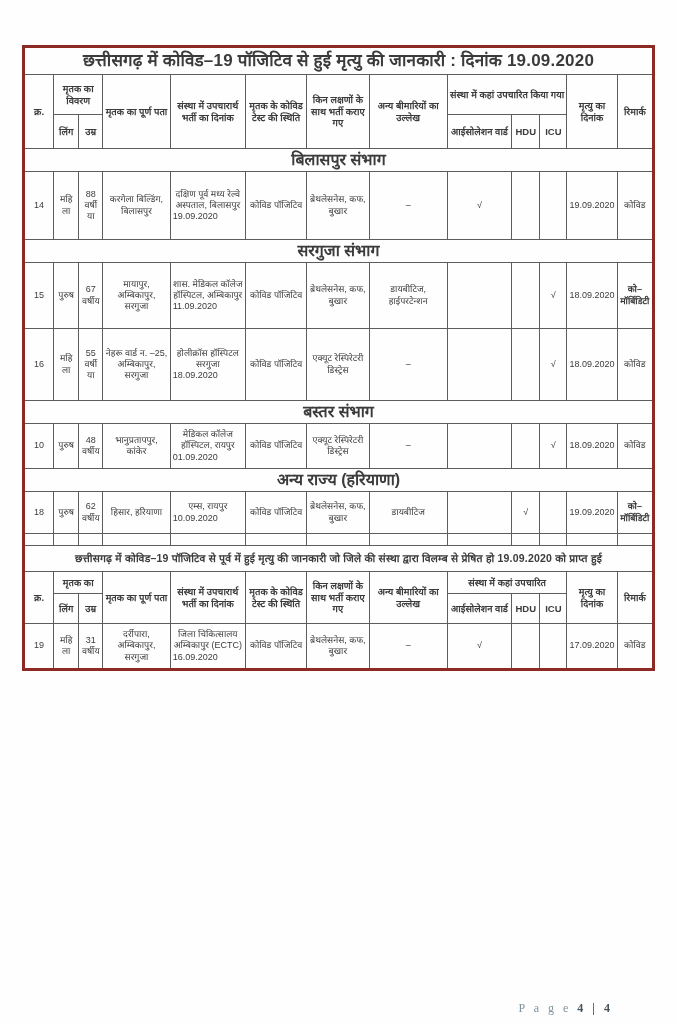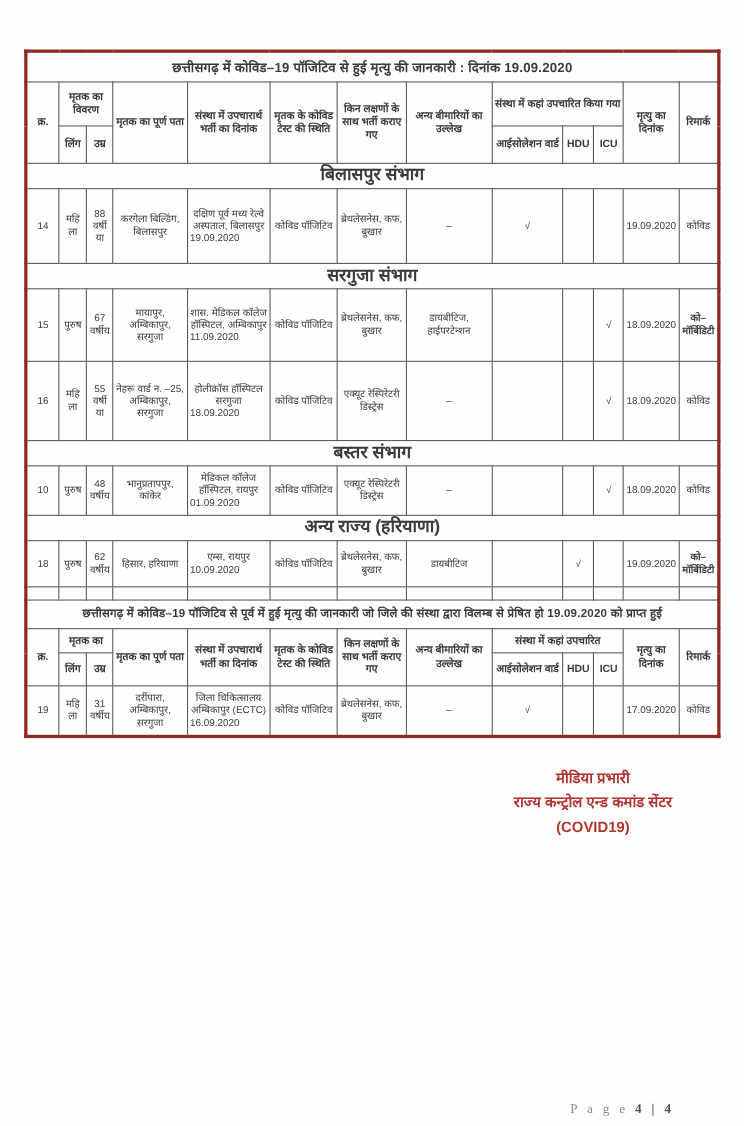--- a/index.html
+++ b/index.html
@@ -27,21 +27,21 @@
     color: #3b3b3b;
     font-size: 9px;
     line-height: 1.25;
     text-align: center;
     vertical-align: middle;
     padding: 1px 2px;
     overflow: hidden;
     word-wrap: break-word;
   }
   tr.title-row td {
-    font-size: 12px;
+    font-size: 17px;
     font-weight: bold;
     letter-spacing: 0.2px;
   }
   tr.hdr td {
     font-weight: bold;
     font-size: 9.5px;
   }
   tr.section-row td {
     font-weight: bold;
     font-size: 16px;
@@ -286,24 +286,19 @@
       <td>–</td>
       <td class="check">√</td>
       <td class="check"></td>
       <td class="check"></td>
       <td>17.09.2020</td>
       <td>कोविड</td>
     </tr>
   </tbody>
     </table>
 
-  <div class="footer-sign">
-    <div>मीडिया प्रभारी</div>
-    <div>राज्य कन्ट्रोल एन्ड कमांड सेंटर</div>
-    <div>(COVID19)</div>
-  </div>
 
   <div class="page-num">
     <span>P a g e</span>
     <span class="num">4 | 4</span>
   </div>
 
 </div>
 
 </body></html>

